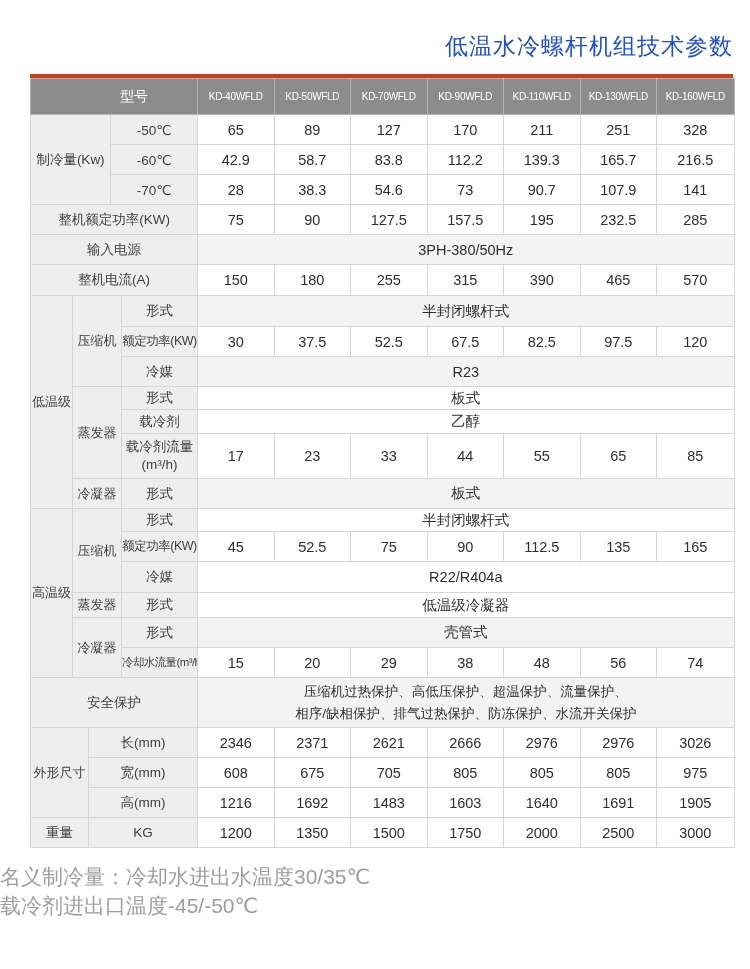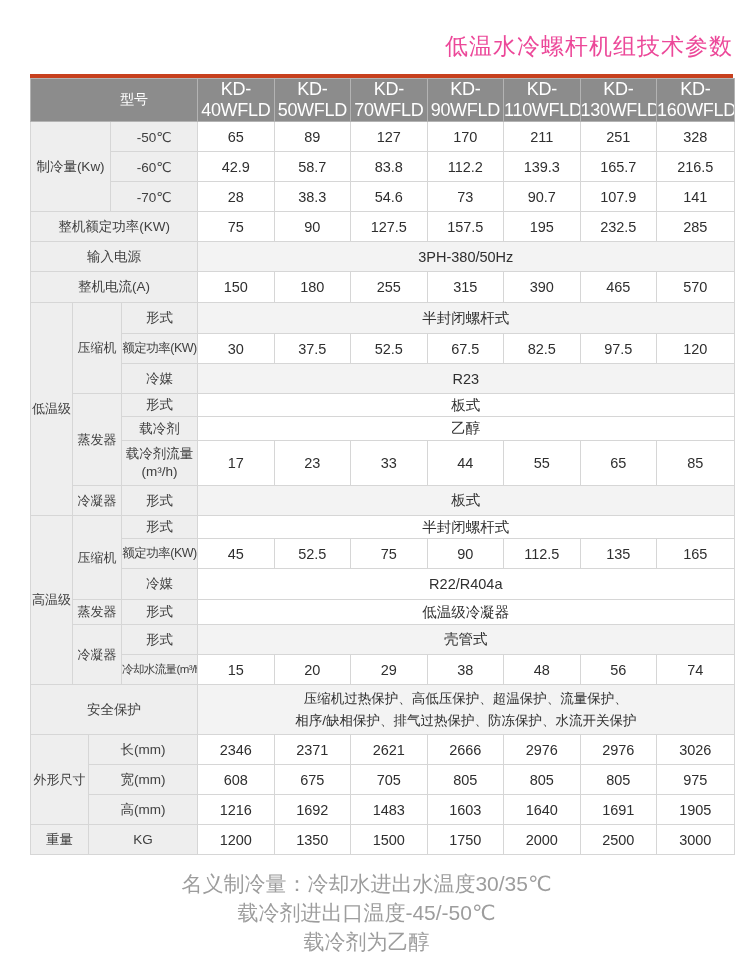--- a/index.html
+++ b/index.html
@@ -1,33 +1,33 @@
 <!DOCTYPE html>
 <html><head>
 <meta charset="utf-8">
 <style>
   html,body{margin:0;padding:0;background:#ffffff;}
   body{width:750px;height:969px;font-family:"Liberation Sans","DejaVu Sans",sans-serif;-webkit-font-smoothing:antialiased;}
   .page{position:relative;width:750px;height:969px;overflow:hidden;background:#fff;}
-  .title{padding:31px 17px 12px 0;text-align:right;font-size:23px;color:#ec4899;letter-spacing:1px;margin-left:36px;}
+  .title{padding:31px 17px 12px 0;text-align:right;font-size:23px;color:#1d4ed8;letter-spacing:1px;margin-left:36px;}
   .accent{height:4px;width:703px;margin-left:30px;background:#c7401e;}
   table.spec{border-collapse:collapse;table-layout:fixed;width:703px;margin-left:30px;font-size:14.5px;color:#2f2f2f;}
   table.spec td,table.spec th{border:1px solid #d6d6d6;padding:0;text-align:center;vertical-align:middle;overflow:hidden;}
-  table.spec th{background:#8c8c8c;color:#ffffff;font-weight:normal;font-size:18px;letter-spacing:-0.3px;border-color:#b3b3b3;}
+  table.spec th{background:#8c8c8c;color:#ffffff;font-weight:normal;font-size:10px;letter-spacing:-0.3px;border-color:#b3b3b3;}
   td.lbl{background:#eeeeee;font-size:13.5px;color:#404040;}
   td.sp{background:#f3f3f3;}
   td.sq{font-size:12.5px;letter-spacing:-0.5px;white-space:nowrap;margin-top:20px;}
   td.tight{font-size:11.5px;letter-spacing:-0.6px;white-space:nowrap;}
   td.nw{white-space:nowrap;font-size:13px;}
   td.wrapleft{text-align:left;padding-left:3px;line-height:1.3;font-size:13.5px;}
   td.safety{font-size:13.5px;line-height:1.6;}
   tr.h36{height:36px;}tr.h31{height:31px;}tr.h30{height:30px;}
   tr.h25{height:25px;}tr.h24{height:24px;}tr.h23{height:23px;}
   tr.h45{height:45px;}tr.h50{height:50px;}
-  .notes{margin-top:14px;padding-right:17px;text-align:center;font-size:21px;line-height:29px;color:#9d9d9d;}
+  .notes{margin-top:14px;padding-right:17px;text-align:left;font-size:21px;line-height:29px;color:#9d9d9d;}
 </style>
 </head>
 <body>
 
 <div class="page">
 
   <div class="title">低温水冷螺杆机组技术参数</div>
 
   <div class="accent"></div>
 
@@ -254,16 +254,15 @@
       <td>2000</td>
       <td>2500</td>
       <td>3000</td>
     </tr>
   </tbody>
     </table>
 
   <div class="notes">
     <div>名义制冷量：冷却水进出水温度30/35℃</div>
     <div>载冷剂进出口温度-45/-50℃</div>
-    <div>载冷剂为乙醇</div>
   </div>
 
 </div>
 
 </body></html>

